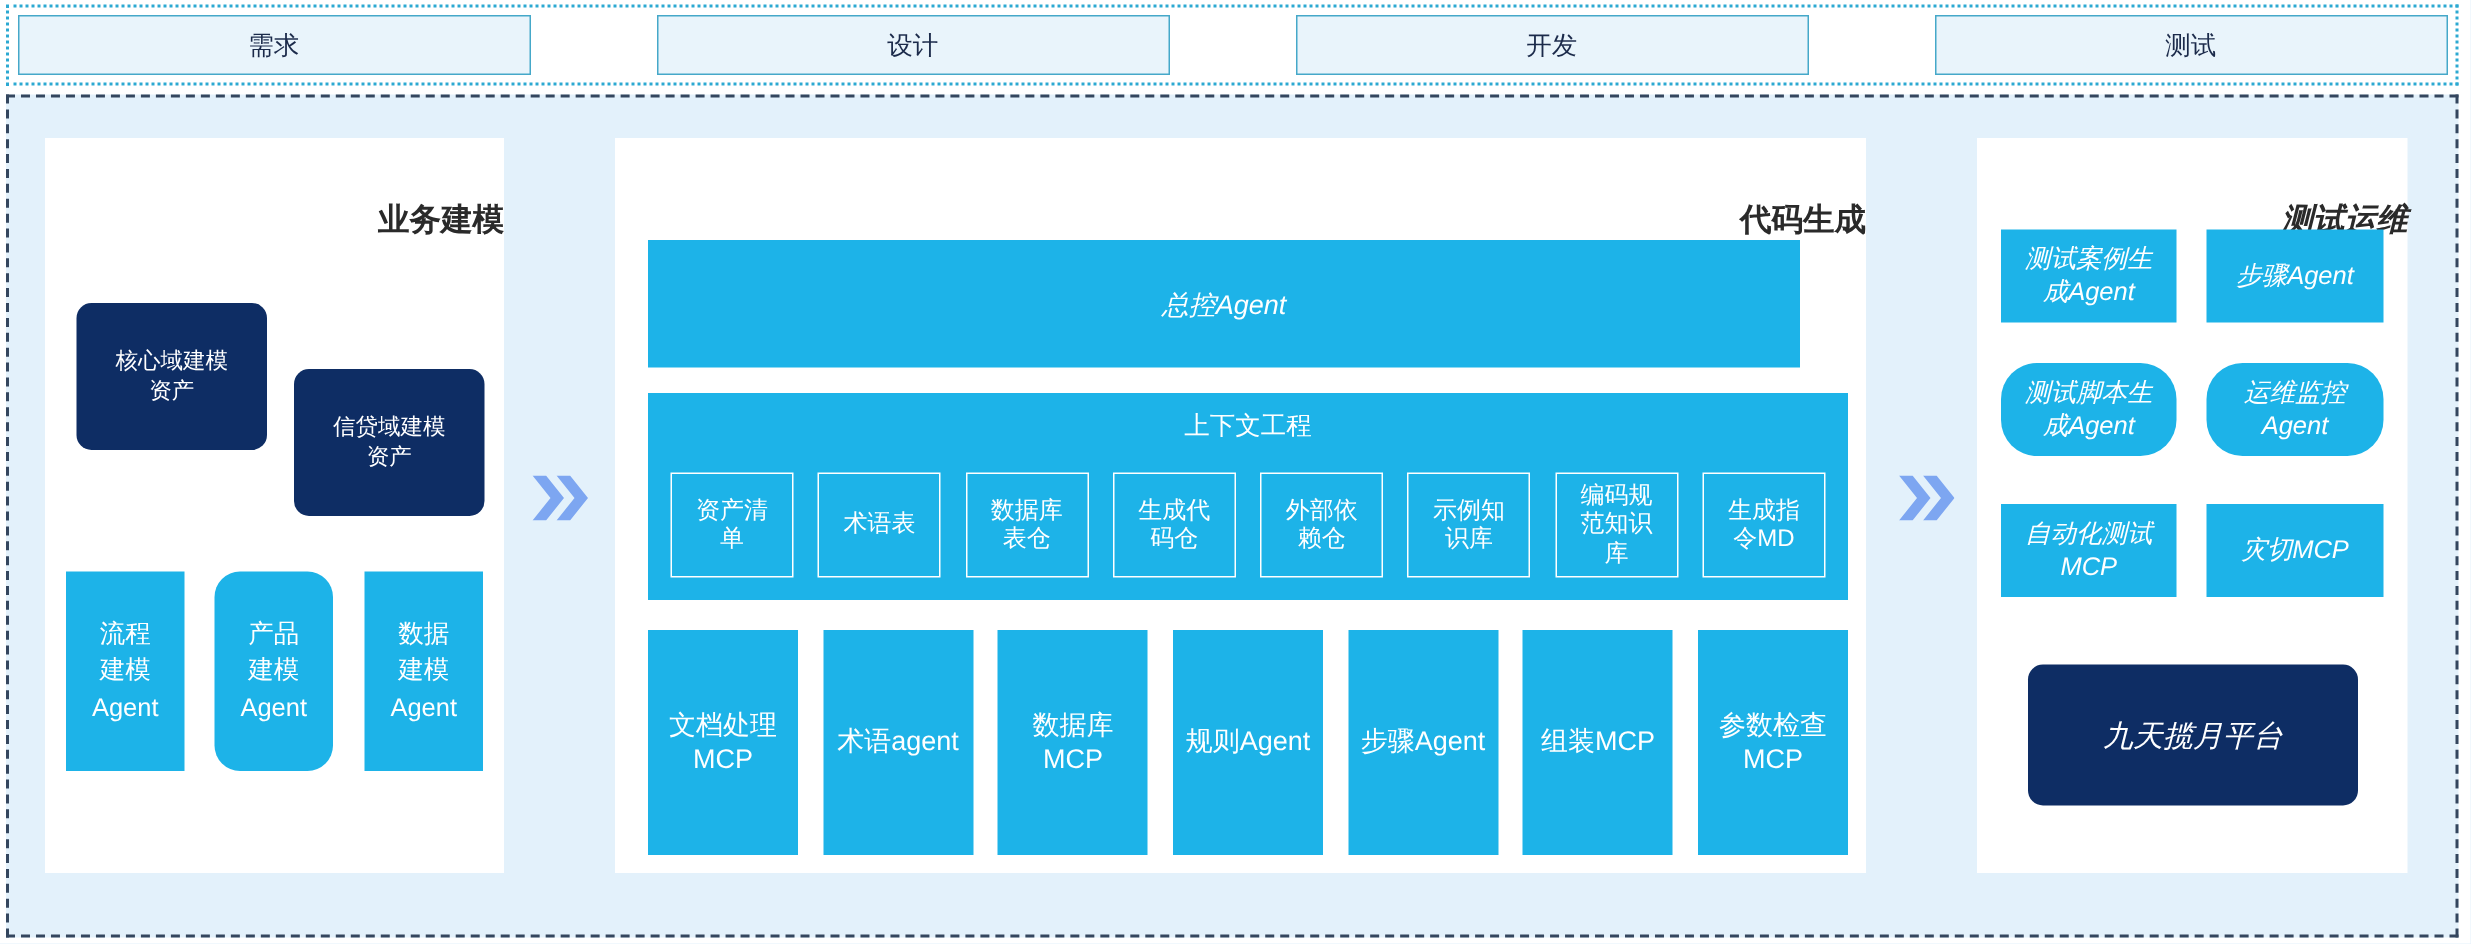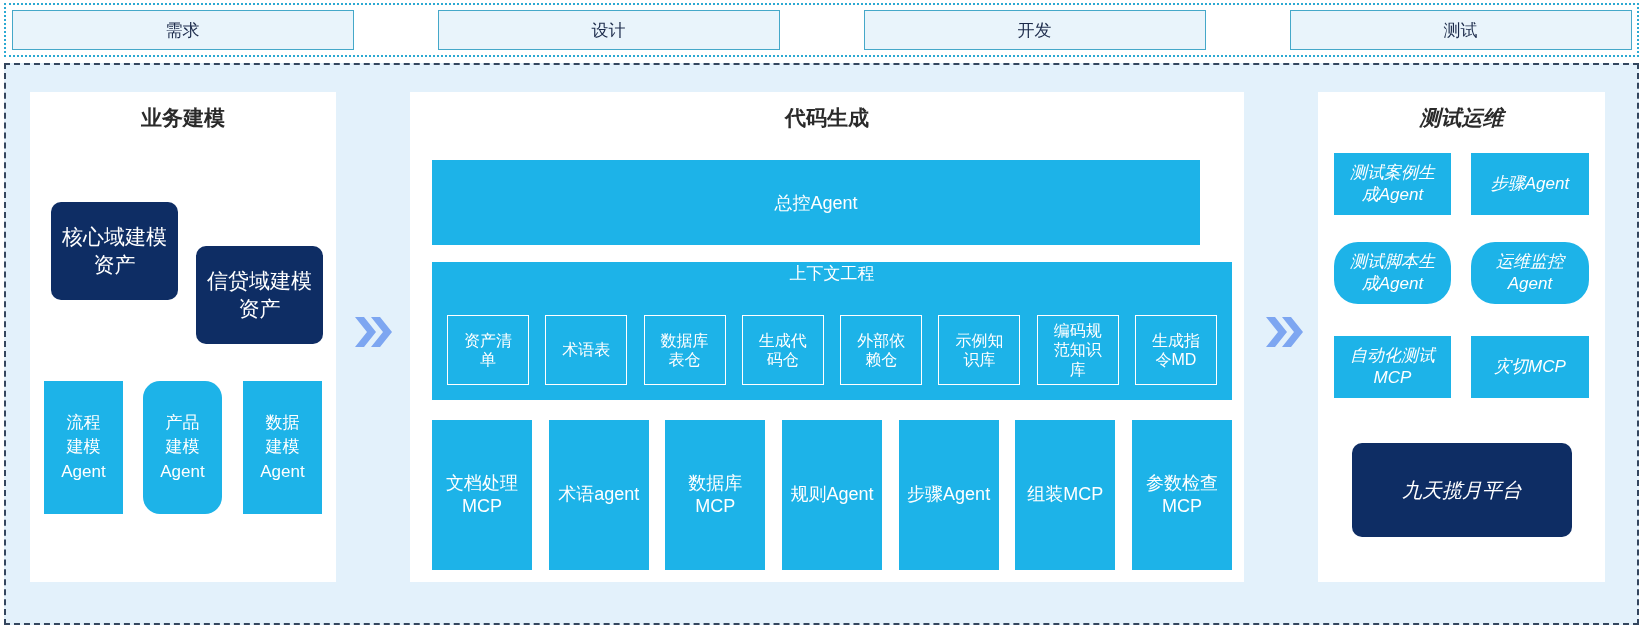--- a/index.html
+++ b/index.html
@@ -34,43 +34,43 @@
     background:#e3f1fb;
   }
   .panel {
     position:absolute; top:27px; height:490px;
     background:#ffffff;
   }
   .panel-left  { left:24px;  width:306px; }
   .panel-mid   { left:404px; width:834px; }
   .panel-right { left:1312px; width:287px;font-style:italic; }
   .panel-title {
-    text-align:center; padding-top:12px;
-    font-size:21px; font-weight:bold; color:#2a2a2a;
+    text-align:right; padding-top:12px;
+    font-size:21px; font-weight:bold; color:#2a2a2a;margin-top:28px;
   }
   .box {
     display:flex; align-items:center; justify-content:center;
     text-align:center; color:#ffffff; white-space:pre-line;
     box-sizing:border-box;
   }
   .cyan { background:#1db3e8; }
   .navy { background:#0e2d64; border-radius:10px; }
   
-  .asset-box { position:absolute; top:110px; width:127px; height:98px; font-size:21px; line-height:1.35; }
+  .asset-box { position:absolute; top:110px; width:127px; height:98px; font-size:15px; line-height:1.35; }
   .asset-1 { left:21px; }
   .asset-2 { left:166px;margin-top:44px; }
   .bm-agent { position:absolute; top:289px; width:79px; height:133px; font-size:17px; line-height:1.45; }
   .bm-1 { left:14px; } .bm-2 { left:113px;border-radius:17px; } .bm-3 { left:213px; }
   
-  .master-bar { position:absolute; left:22px; top:68px; width:768px; height:85px; font-size:18px; }
+  .master-bar { position:absolute; left:22px; top:68px; width:768px; height:85px; font-size:18px;font-style:italic; }
   .context {
     position:absolute; left:22px; top:170px; width:800px; height:138px;
     background:#1db3e8; box-sizing:border-box;
   }
-  .context-title { text-align:center; color:#ffffff; font-size:17px; }
+  .context-title { text-align:center; color:#ffffff; font-size:17px; padding-top:10px; }
   .context-items {
     position:absolute; left:15px; right:15px; top:53px;
     display:flex; justify-content:space-between;
   }
   .ctx-box {
     width:82px; height:70px;
     border:1px solid #ffffff;
     font-size:16px; line-height:1.2;
   }
   .tool-row {

